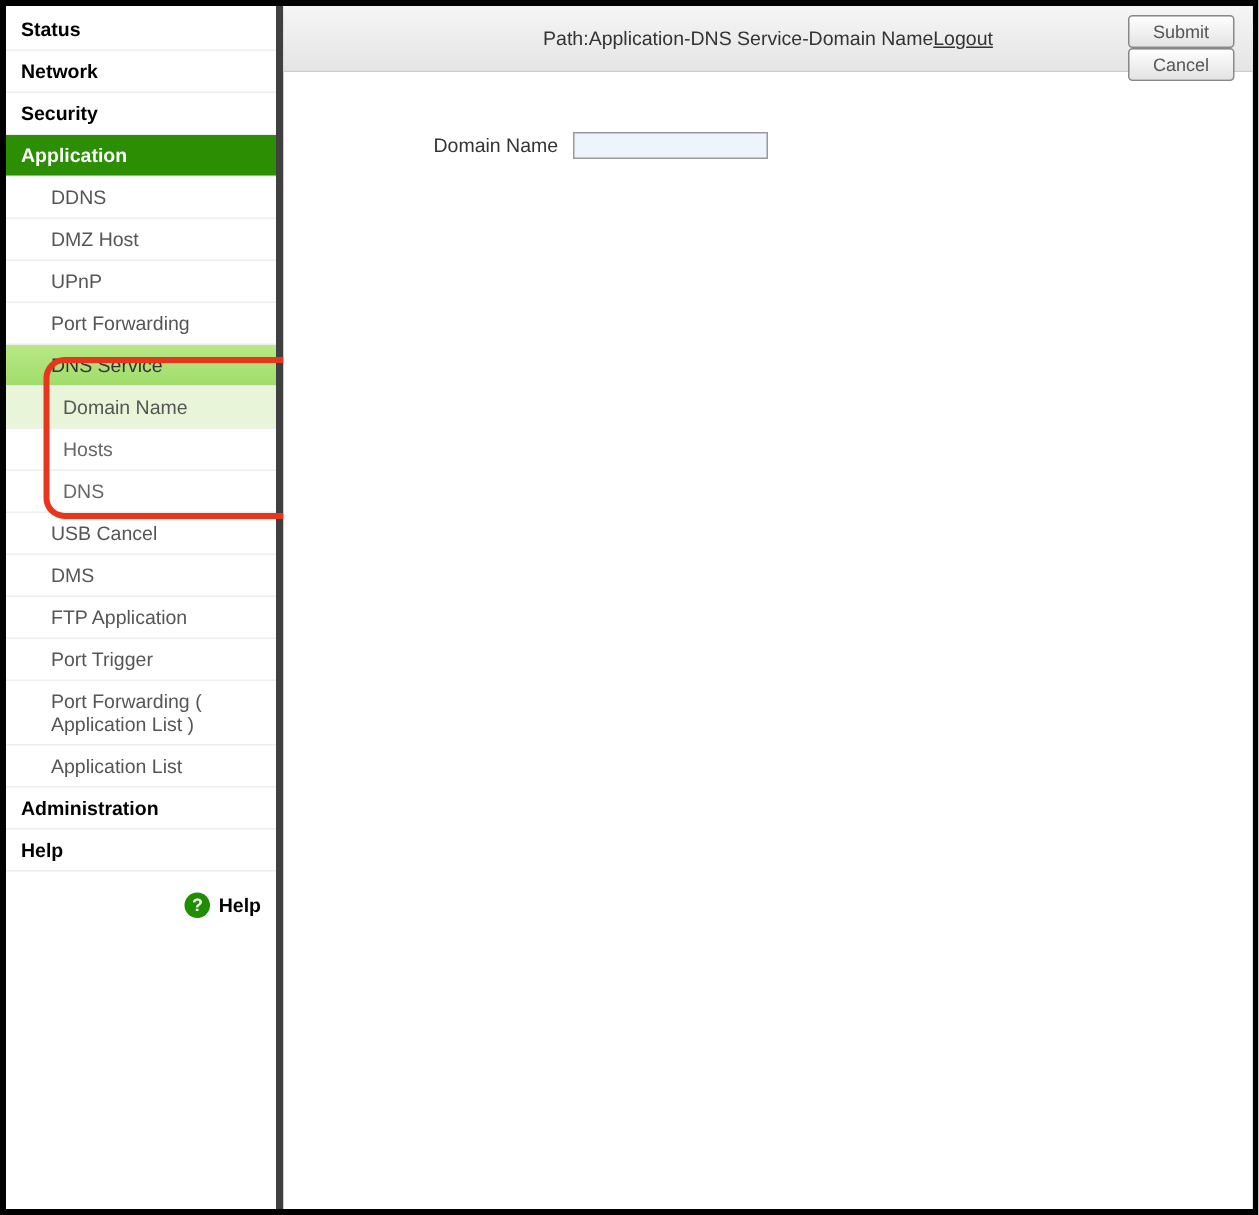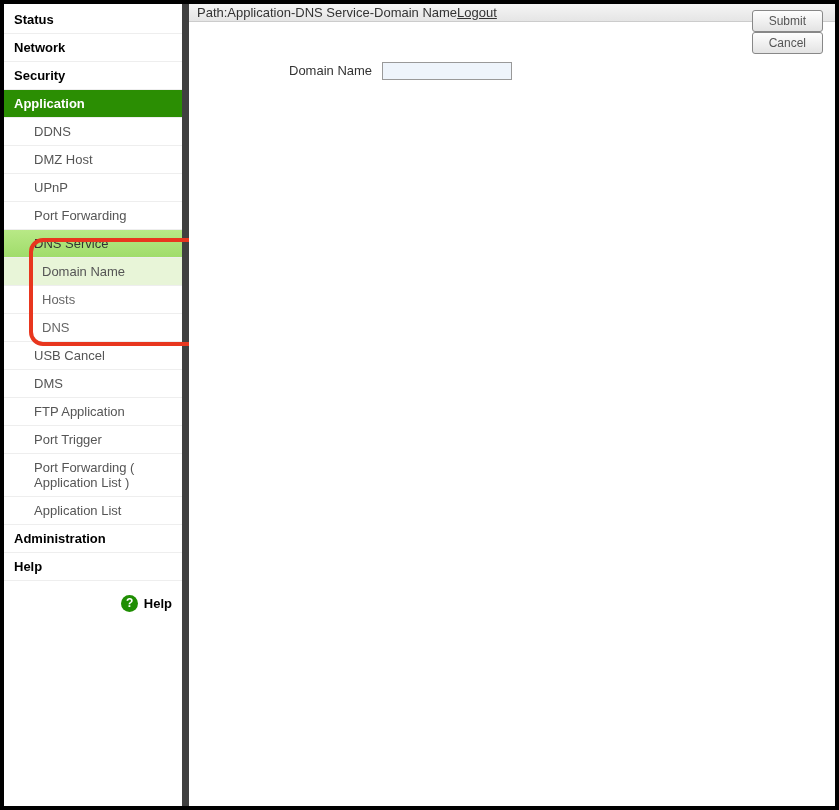--- a/index.html
+++ b/index.html
@@ -42,21 +42,21 @@
   letter-spacing: 0.5px;
 }
 .main {
   flex: 1;
   display: flex;
   background: #fff;
   position: relative;
 }
 .sidebar {
   width: 185px;
-  border-right: 7px solid #404040;
+  border-right: 5px solid #404040;
   padding-top: 2px;
   background: #fff;
 }
 .nav-item {
   padding: 6px 10px;
   border-bottom: 1px solid #eee;
   color: #333;
   cursor: pointer;
 }
 .nav-top {
@@ -115,24 +115,24 @@
   vertical-align: middle;
 }
 .content {
   flex: 1;
   position: relative;
   background: #fff;
 }
 .breadcrumb {
   background: linear-gradient(to bottom, #f5f5f5, #e5e5e5);
   border-bottom: 1px solid #ccc;
-  padding: 1px 8px;
+  padding: 14px 8px;
   color: #333;
   display: flex;
-  justify-content: flex-start;
+  justify-content: center;
 }
 .breadcrumb a {
   color: #333;
   text-decoration: underline;
   cursor: pointer;
 }
 .form-area {
   padding: 40px 0 0 100px;
 }
 .form-label {

